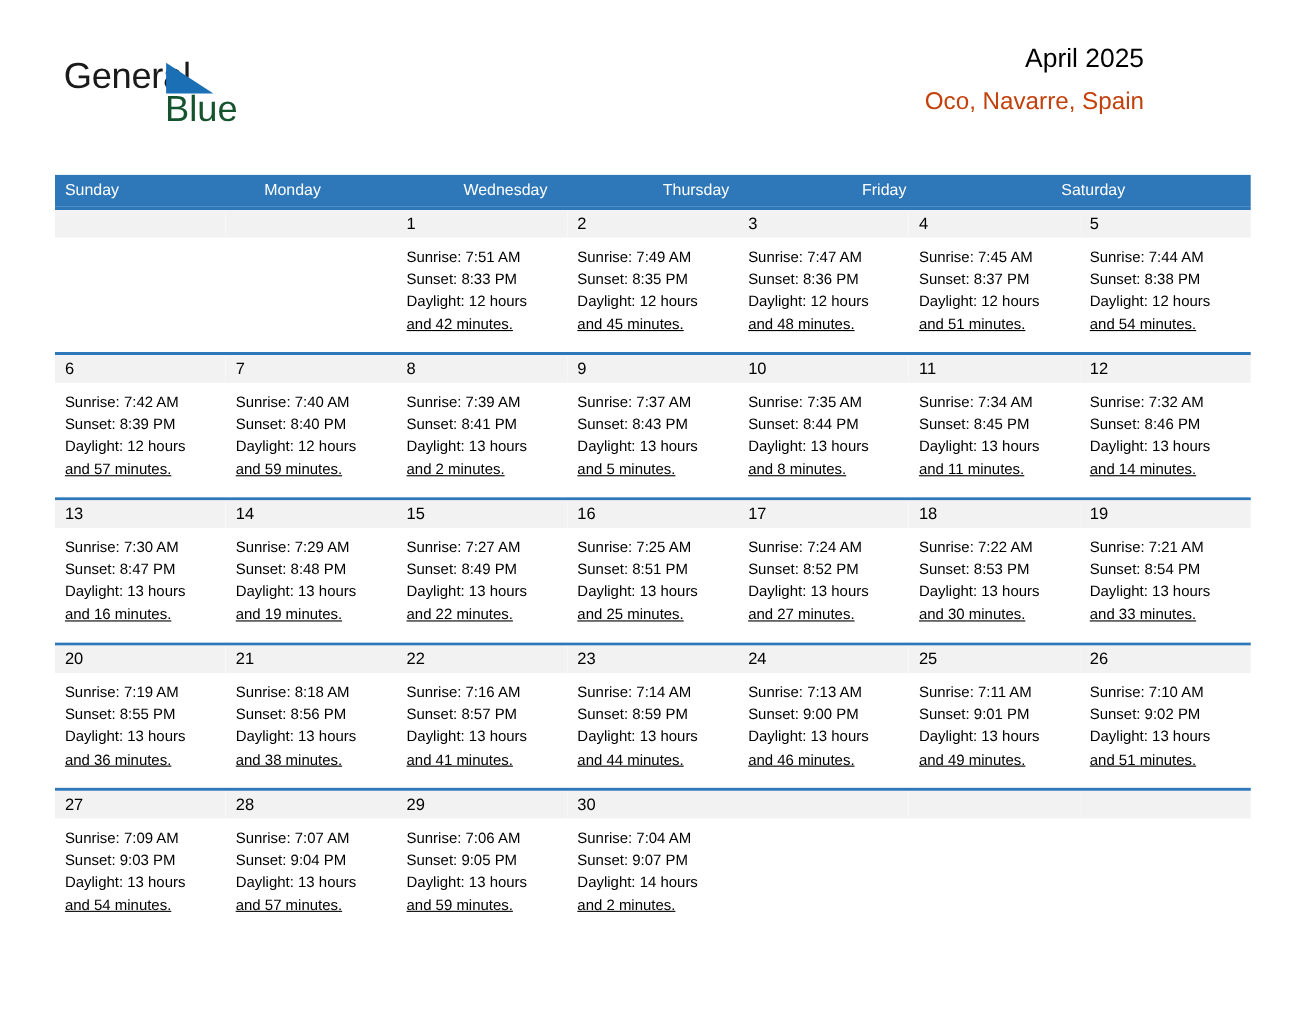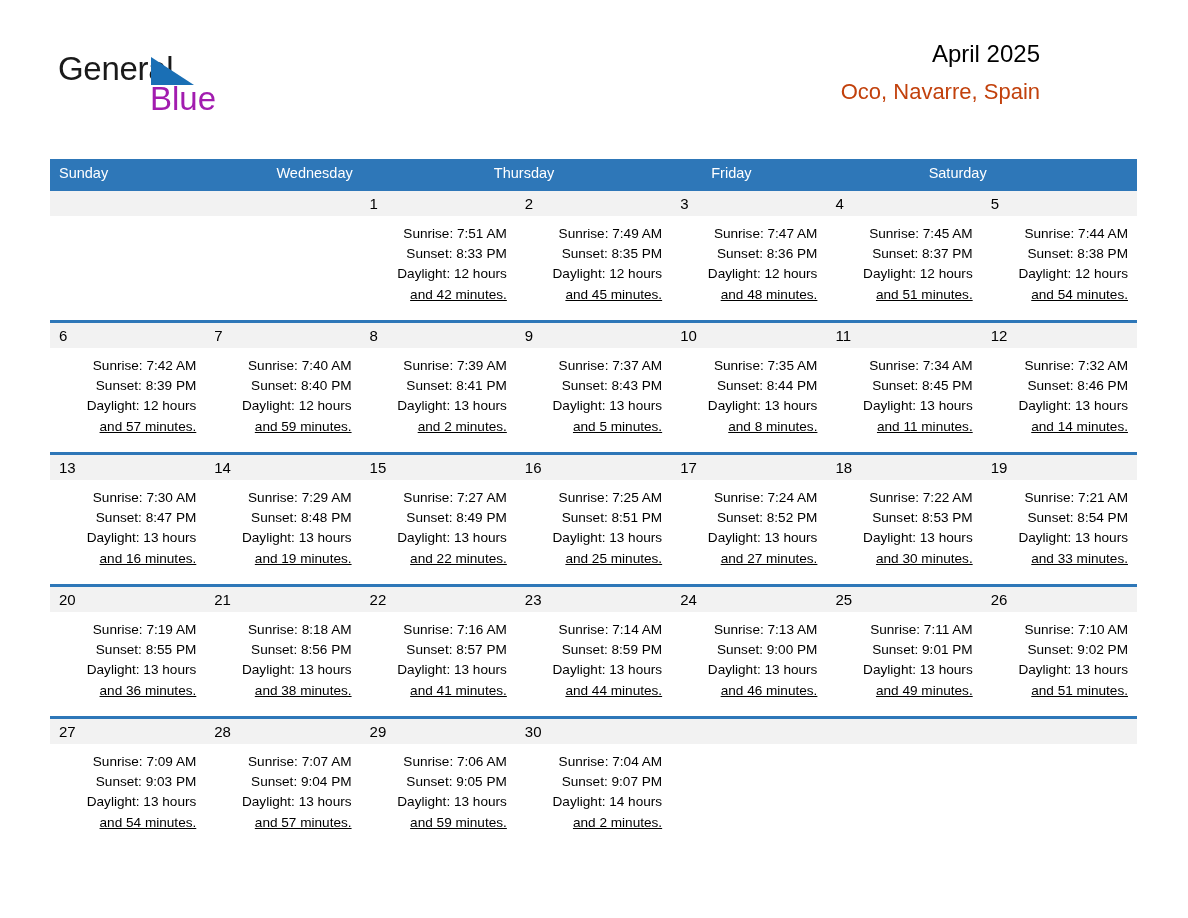--- a/index.html
+++ b/index.html
@@ -52,21 +52,21 @@
     width: 0;
     height: 0;
     border-left: 43px solid #1a6fb5;
     border-top: 28px solid transparent;
   }
   .logo-blue {
     position: absolute;
     left: 92px;
     top: 34px;
     font-size: 33px;
-    color: #a21caf;
+    color: #14532d;
     line-height: 1;
     white-space: nowrap;
   }
 
   .title-block {
     position: absolute;
     right: 52px;
     top: 40px;
     text-align: right;
   }
@@ -132,21 +132,20 @@
     color: #000;
   }
   .day.empty .day-num-band {
     background: #f2f2f2;
   }
   .day-body {
     padding: 8px 9px 0 9px;
     font-size: 13.6px;
     line-height: 20.2px;
     color: #000;
-    text-align: right;
   }
   .day-body div {
     white-space: nowrap;
   }
   .daylight-line2 {
     white-space: nowrap;
     text-decoration: underline;
   }
 </style>
 </head>
@@ -166,20 +165,21 @@
       <h1 class="cal-title">April 2025</h1>
       <div class="cal-sub">Oco, Navarre, Spain</div>
     </div>
 
   </div>
 
   <div class="calendar">
 
     <div class="weekday-row">
       <div class="weekday">Sunday</div>
+      <div class="weekday">Monday</div>
       <div class="weekday">Wednesday</div>
       <div class="weekday">Thursday</div>
       <div class="weekday">Friday</div>
       <div class="weekday">Saturday</div>
     </div>
 
     <div class="week">
       <div class="day empty">
         <div class="day-num-band"></div>
         <div class="day-body">

